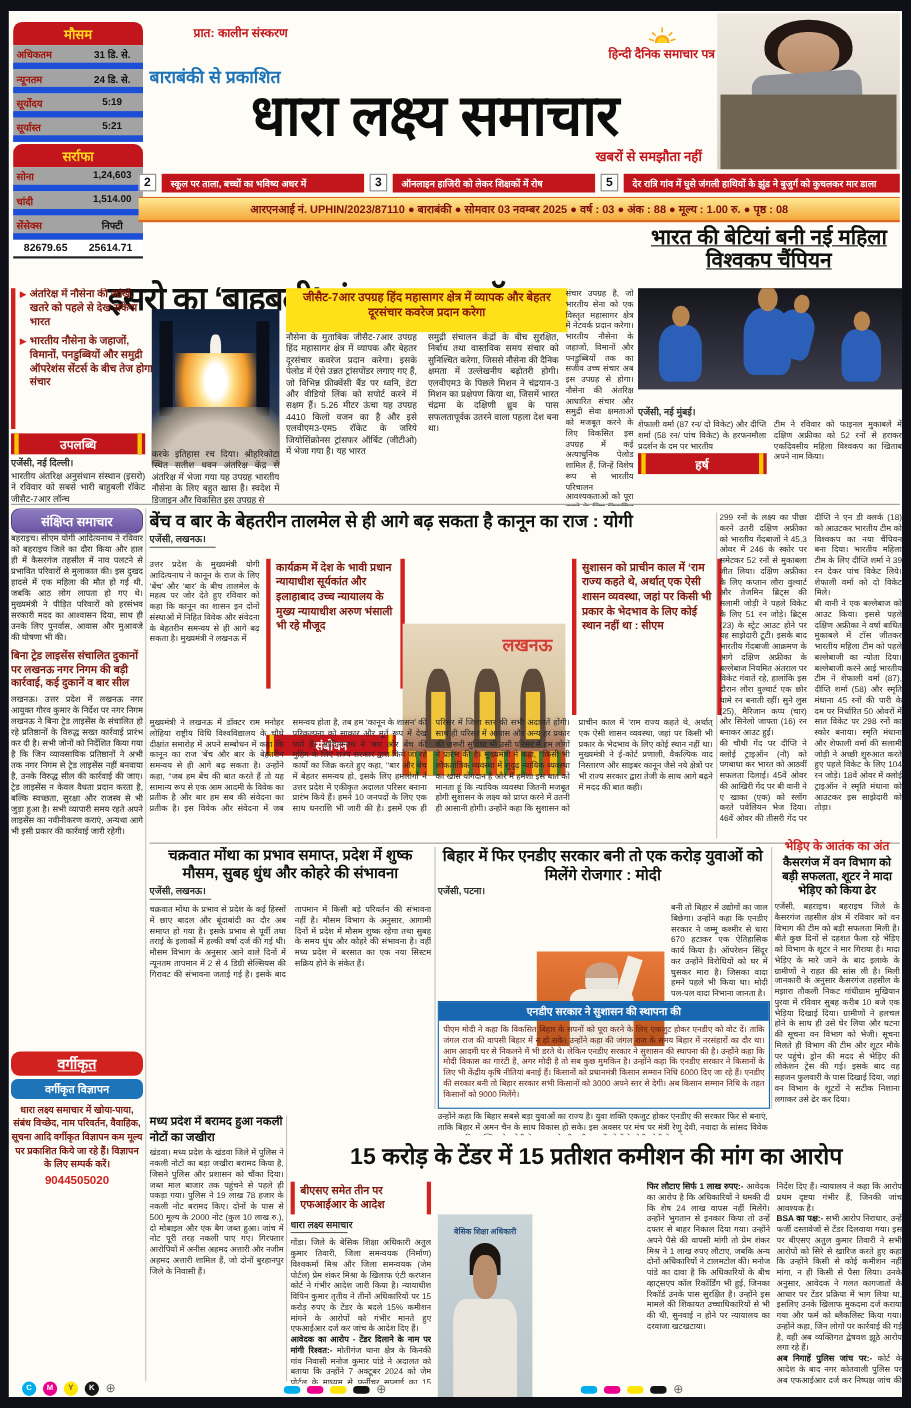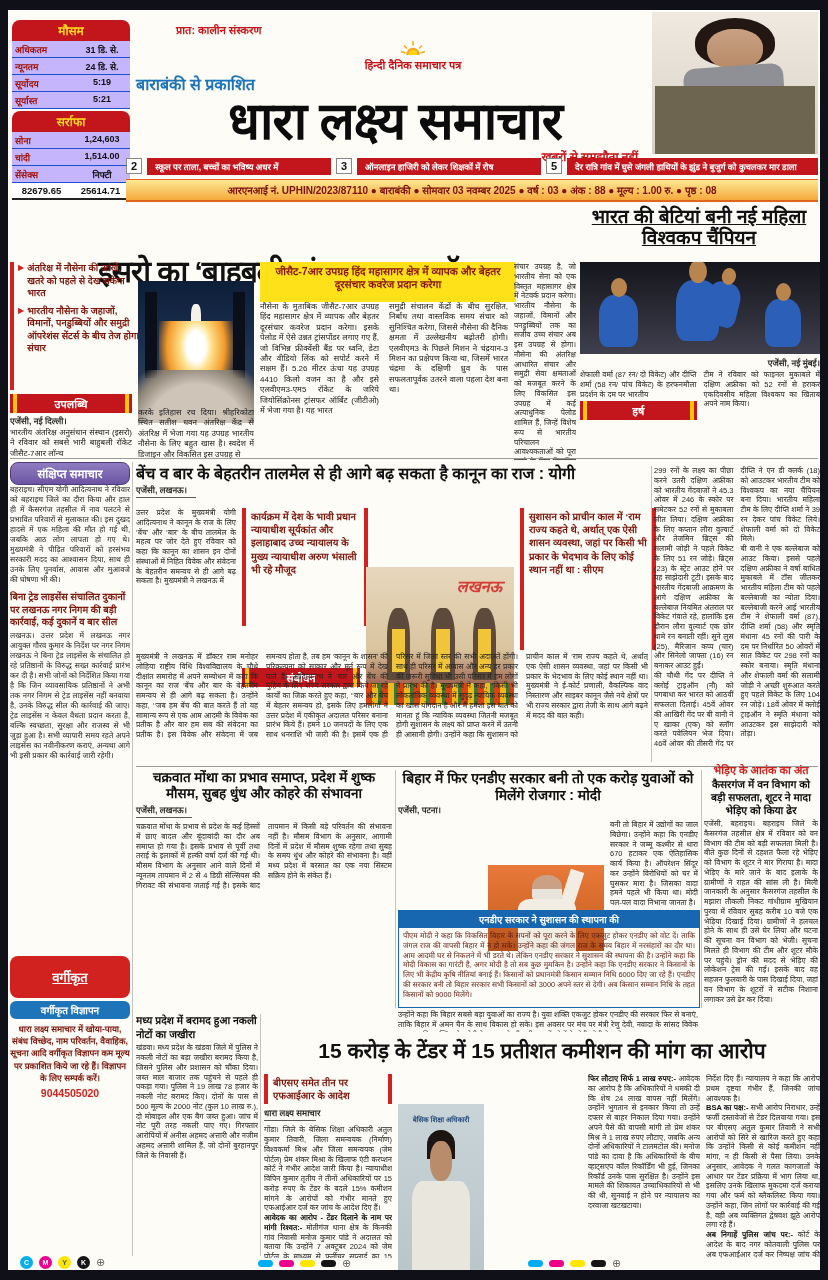--- a/index.html
+++ b/index.html
@@ -14,21 +14,21 @@
   .maroon{color:#7c190f;}
   .byline{font-size:8.5px;font-weight:bold;color:#30302f;}
   .rule{border-bottom:1px solid #5a5a5a;width:70%;margin:2px 0 4px 0;}
   .hline{border-top:1.5px solid #9a9a9a;}
   .vline{border-left:1px solid #c2c2c2;}
 
   
   .wbox{width:118px;font-size:9px;}
   .wtitle{background:#c3161c;color:#ffd71c;font-weight:bold;text-align:center;font-size:12px;
           border-radius:8px 8px 0 0;padding:2px 0;}
-  .wrow{display:flex;background:#c4b5fd;border-bottom:1px solid #1d4ed8;}
+  .wrow{display:flex;background:#a3a3a3;border-bottom:6px solid #1d4ed8;}
   .wrow .wl{flex:1;color:#a01309;font-weight:bold;padding:1.5px 3px;}
   .wrow .wv{flex:1;color:#111;font-weight:bold;text-align:center;padding:1.5px 0;}
   .windex{display:flex;background:#fff;font-weight:bold;color:#111;font-size:9.5px;
           border-bottom:2px solid #222;}
   .windex span{flex:1;text-align:center;padding:2px 0;}
 
   
   .ed-note{color:#c3161c;font-weight:bold;font-size:11px;}
   .pub-from{color:#1e74b8;font-weight:bold;font-size:16px;}
   .daily{color:#c3161c;font-weight:bold;font-size:11px;}
@@ -72,21 +72,21 @@
   .ph-rocket .tower{position:absolute;top:8%;width:10%;height:60%;background:#0a0f1a;}
   .ph-rocket .plume{position:absolute;left:18%;top:28%;width:64%;height:60%;
      background:radial-gradient(ellipse at 50% 30%,#ffffff 0 18%,#ffe08a 30%,#f29a2a 55%,rgba(80,60,50,.6) 75%,transparent 85%);}
   .ph-rocket .smoke{position:absolute;bottom:-8%;left:-5%;width:110%;height:45%;
      background:radial-gradient(ellipse at 50% 100%,#cfc4b8 0 55%,#8d8478 75%,transparent 90%);}
   .ph-rocket .rkt{position:absolute;left:46%;top:16%;width:8%;height:18%;background:#f5f1e8;border-radius:40% 40% 10% 10%;}
   .ph-cricket{background:linear-gradient(180deg,#15151c 0%,#2c2c38 55%,#3f3f4e 100%);}
   .player{position:absolute;background:#2b5fb8;border-radius:38% 38% 22% 22%;}
   .player::before{content:"";position:absolute;top:-34%;left:30%;width:42%;height:38%;background:#b9854f;border-radius:50%;}
   .ph-yogi{background:linear-gradient(180deg,#e7d7bd 0%,#d9c49e 60%,#7d2f23 100%);}
-  .ph-yogi .ovl{position:absolute;top:6%;right:8%;color:#d2221f;font-weight:900;font-size:16px;opacity:.85;font-style:italic;}
+  .ph-yogi .ovl{position:absolute;top:6%;right:8%;color:#d2221f;font-weight:900;font-size:16px;opacity:.85;}
   .ph-yogi .fig{position:absolute;bottom:18%;width:16%;height:52%;background:#5d4a3a;border-radius:40% 40% 0 0;}
   .ph-yogi .fig::after{content:"";position:absolute;top:28%;left:22%;width:56%;height:60%;background:#f0c53a;}
   .ph-yogi .flowers{position:absolute;bottom:0;left:0;right:0;height:16%;
      background:repeating-linear-gradient(90deg,#d84315 0 6px,#f3b71e 6px 12px,#3d7a2f 12px 16px);}
   .ph-modi{background:linear-gradient(180deg,#e8793a 0%,#d4692a 55%,#b4511c 100%);}
   .ph-modi .head{position:absolute;left:38%;top:12%;width:26%;height:28%;background:#caa184;border-radius:48%;}
   .ph-modi .beard{position:absolute;left:38%;top:28%;width:26%;height:16%;background:#e8e4dc;border-radius:0 0 50% 50%;}
   .ph-modi .torso{position:absolute;left:26%;top:40%;width:50%;height:60%;background:#f2ede2;border-radius:20% 20% 0 0;}
   .ph-modi .arm{position:absolute;left:66%;top:6%;width:12%;height:42%;background:#f2ede2;transform:rotate(18deg);}
   .ph-celeb{background:linear-gradient(180deg,#efe9e0 0%,#d8d1c6 100%);}
@@ -99,21 +99,21 @@
   .ph-man .hair{position:absolute;left:34%;top:14%;width:32%;height:16%;background:#1c1410;border-radius:50% 50% 0 0;}
   .ph-man .face{position:absolute;left:37%;top:20%;width:26%;height:22%;background:#b98c6c;border-radius:44%;}
   .ph-man .shirt{position:absolute;left:16%;top:42%;width:68%;height:58%;background:#e9e6de;border-radius:18% 18% 0 0;}
 
   
   .sb-head{background:linear-gradient(180deg,#8f7cc0,#6c55a3);color:#fff;font-weight:bold;font-size:11.5px;
            text-align:center;border-radius:8px;padding:3px 0;border:1px solid #4d3c7c;}
   .sb-title{color:#7c190f;font-weight:bold;font-size:9.6px;line-height:1.3;margin:6px 0 2px 0;}
   .sb-body{font-size:7.6px;line-height:1.32;color:#222;text-align:justify;}
   .cl-band1{background:#d2221f;color:#fff;font-weight:bold;font-size:13px;text-align:center;
-            border-radius:8px;padding:12px 0;margin-top:7px;text-decoration:underline;}
+            border-radius:8px;padding:2px 0;margin-top:7px;text-decoration:underline;}
   .cl-band2{background:#1e74b8;color:#fff;font-weight:bold;font-size:10px;text-align:center;
             border-radius:6px;padding:2px 0;margin-top:3px;}
   .cl-text{color:#7c190f;font-weight:bold;font-size:8.6px;line-height:1.45;text-align:center;margin-top:4px;}
   .cl-phone{color:#d2221f;font-weight:bold;font-size:10.5px;text-align:center;margin-top:2px;}
 
   .h3{font-weight:900;color:#111;}
   .wolf-kicker{color:#d2221f;font-weight:900;font-size:11px;text-align:center;line-height:1.25;}
   .wolf-head{color:#111;font-weight:900;font-size:10.5px;text-align:center;line-height:1.25;}
   .bluebox{border:1.5px solid #1666b0;}
   .bluebox .bb-title{background:#1666b0;color:#fff;font-weight:bold;font-size:9.5px;text-align:center;padding:2px 0;}
@@ -167,21 +167,21 @@
       <span class="wl">सेंसेक्स</span>
       <span class="wv">निफ्टी</span>
     </div>
     <div class="windex">
       <span>82679.65</span>
       <span>25614.71</span>
     </div>
   </div>
 
   <div class="abs" style="left:126px;top:4px;width:522px;height:140px;">
-    <div style="display:flex;justify-content:space-between;padding:8px 6px 0 42px;flex-direction:column;">
+    <div style="display:flex;justify-content:space-between;padding:8px 6px 0 42px;">
       <span class="ed-note">प्रात: कालीन संस्करण</span>
       <span style="text-align:center;">
         <svg class="sun" viewBox="0 0 40 20">
           <circle cx="20" cy="20" r="9" fill="#f7a81b"></circle>
           <circle cx="20" cy="20" r="6" fill="#ffd21c"></circle>
           <g stroke="#f7a81b" stroke-width="2">
             <line x1="20" y1="2" x2="20" y2="8"></line>
                 <line x1="8" y1="8" x2="12" y2="12"></line>
             <line x1="32" y1="8" x2="28" y2="12"></line>
                 <line x1="4" y1="16" x2="10" y2="18"></line>
@@ -247,21 +247,21 @@
     <div class="abs body7 j clip" style="left:504px;top:0;width:62px;height:198px;">संचार उपग्रह है, जो भारतीय सेना को एक विस्तृत महासागर क्षेत्र में नेटवर्क प्रदान करेगा। भारतीय नौसेना के जहाजों, विमानों और पनडुब्बियों तक का सजीव उच्च संचार अब इस उपग्रह से होगा। नौसेना की अंतरिक्ष आधारित संचार और समुद्री सेवा क्षमताओं को मजबूत करने के लिए विकसित इस उपग्रह में कई अत्याधुनिक पेलोड शामिल हैं, जिन्हें विशेष रूप से भारतीय परिचालन आवश्यकताओं को पूरा करने के लिए विकसित किया गया है।</div>
   </div>
 
   <div class="abs" style="left:572px;top:252px;width:240px;height:200px;">
     <div class="photo ph-cricket" style="width:240px;height:92px;">
       <div class="player" style="left:8%;bottom:8%;width:16%;height:56%;"></div>
       <div class="player" style="left:40%;bottom:14%;width:18%;height:66%;"></div>
       <div class="player" style="left:52%;bottom:30%;width:14%;height:48%;transform:rotate(14deg);"></div>
       <div class="player" style="right:8%;bottom:8%;width:15%;height:52%;"></div>
     </div>
-    <div class="byline" style="margin-top:3px;text-align:right;">एजेंसी, नई मुंबई।</div>
+    <div class="byline" style="margin-top:14px;">एजेंसी, नई मुंबई।</div>
     <div class="clip" style="height:88px;margin-top:2px;columns:2;column-gap:7px;">
       <div class="body7 j">शेफाली वर्मा (87 रन/ दो विकेट) और दीप्ति शर्मा (58 रन/ पांच विकेट) के हरफनमौला प्रदर्शन के दम पर भारतीय</div>
       <div class="red-label" style="margin:2px 0;">हर्ष</div>
       <div class="body7 j">टीम ने रविवार को फाइनल मुकाबले में दक्षिण अफ्रीका को 52 रनों से हराकर एकदिवसीय महिला विश्वकप का खिताब अपने नाम किया।</div>
     </div>
   </div>
 
   <div class="abs hline" style="left:2px;top:448px;width:808px;"></div>
 
   <div class="abs clip" style="left:2px;top:452px;width:120px;height:794px;">

